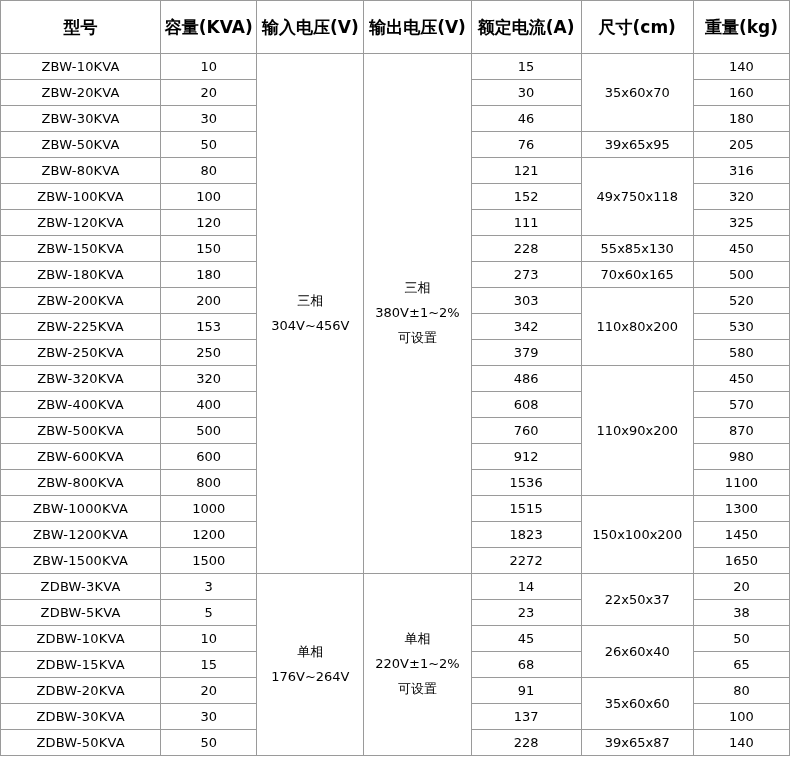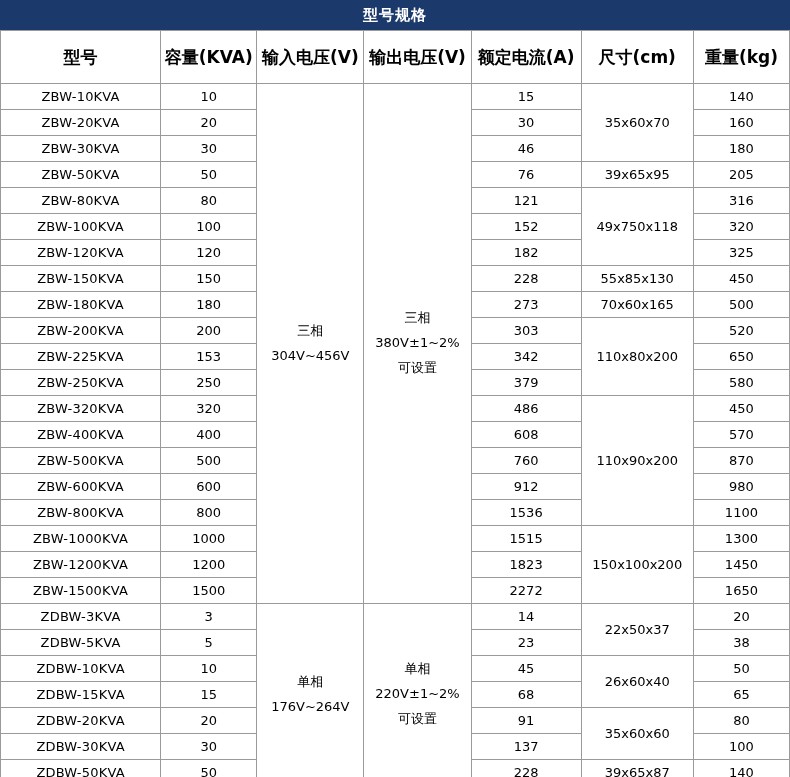--- a/index.html
+++ b/index.html
@@ -71,21 +71,20 @@
   col.c2 { width: 107px; }
   col.c3 { width: 107px; }
   col.c4 { width: 110px; }
   col.c5 { width: 112px; }
   col.c6 { width: 96px; }
 </style>
 </head>
 <body>
 
 <div class="spec-wrap">
-  <div class="title-bar">型号规格</div>
   <table class="spec">
     <colgroup>
       <col class="c0">
         <col class="c1">
         <col class="c2">
         <col class="c3">
         <col class="c4">
         <col class="c5">
         <col class="c6">
     </colgroup>
@@ -145,21 +144,21 @@
         </tr>
         <tr>
           <td class="model">ZBW-100KVA</td>
           <td>100</td>
           <td>152</td>
           <td>320</td>
         </tr>
         <tr>
           <td class="model">ZBW-120KVA</td>
           <td>120</td>
-          <td>182</td>
+          <td>111</td>
           <td>325</td>
         </tr>
         <tr>
           <td class="model">ZBW-150KVA</td>
           <td>150</td>
           <td>228</td>
           <td class="dim" rowspan="1">55x85x130</td>
           <td>450</td>
         </tr>
         <tr>
@@ -173,21 +172,21 @@
           <td class="model">ZBW-200KVA</td>
           <td>200</td>
           <td>303</td>
           <td class="dim" rowspan="3">110x80x200</td>
           <td>520</td>
         </tr>
         <tr>
           <td class="model">ZBW-225KVA</td>
           <td>153</td>
           <td>342</td>
-          <td>650</td>
+          <td>530</td>
         </tr>
         <tr>
           <td class="model">ZBW-250KVA</td>
           <td>250</td>
           <td>379</td>
           <td>580</td>
         </tr>
         <tr>
           <td class="model">ZBW-320KVA</td>
           <td>320</td>

